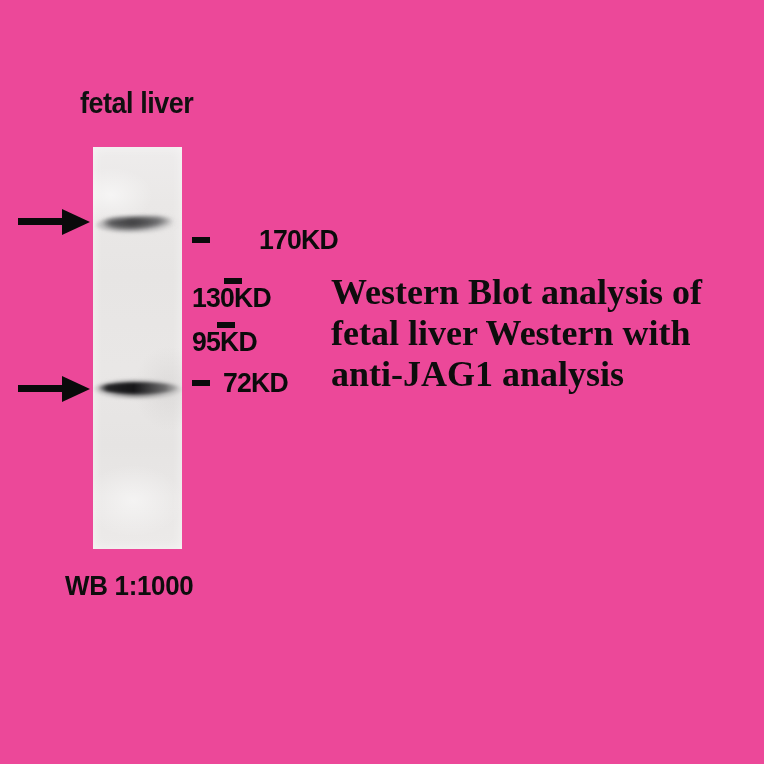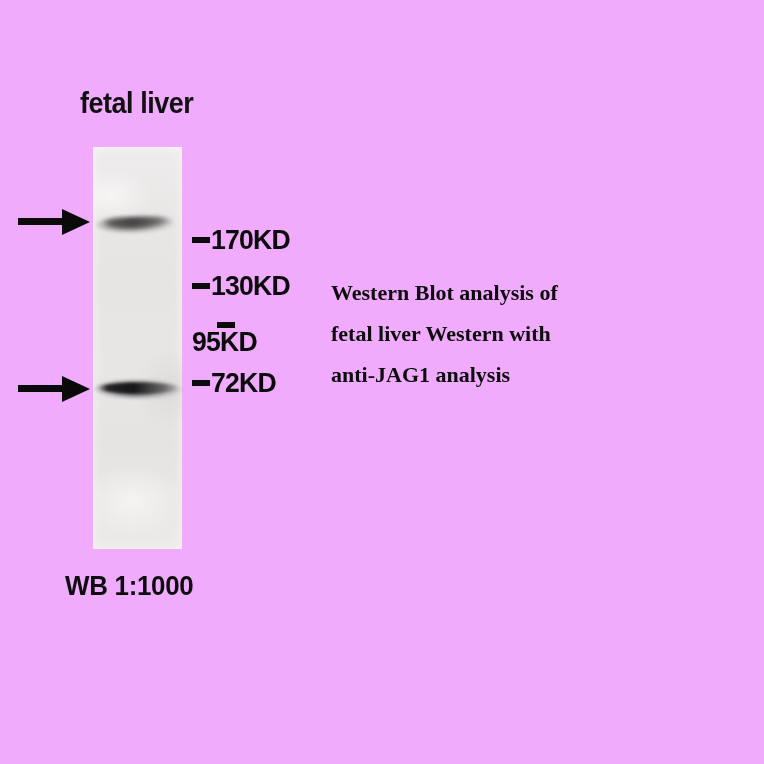--- a/index.html
+++ b/index.html
@@ -5,21 +5,21 @@
 <style>
   html, body {
     margin: 0;
     padding: 0;
     background: #ffffff;
   }
   #figure {
     position: relative;
     width: 764px;
     height: 764px;
-    background: #f0abfc;
+    background: #ec4899;
     overflow: hidden;
     font-family: "Liberation Sans", sans-serif;
     -webkit-font-smoothing: none;
   }
 
   
   #lane-title {
     position: absolute;
     left: 80px;
     top: 88px;
@@ -176,21 +176,21 @@
   }
 
   
   #description {
     position: absolute;
     left: 331px;
     top: 272px;
     width: 420px;
     font-family: "Liberation Serif", serif;
     font-weight: bold;
-    font-size: 22px;
+    font-size: 36px;
     line-height: 41px;
     letter-spacing: 0px;
     color: #0d0d0d;
   }
   #description .dline { display: block; white-space: nowrap; }
 
   
   #wb-dilution {
     position: absolute;
     left: 65px;
@@ -241,36 +241,36 @@
 
   <div class="arrow" id="arrow-lower">
     <svg width="74" height="30" viewBox="0 0 74 30" xmlns="http://www.w3.org/2000/svg">
       <rect x="0" y="11" width="52" height="7" fill="#0a0a0a"></rect>
       <polygon points="44,2 72,15 44,28" fill="#0a0a0a"></polygon>
     </svg>
   </div>
 
   <div id="markers">
 
-    <div class="marker" style="top:226px;">
+    <div class="marker" style="top:226px;gap:48px;">
       <span class="marker-tick"></span>
       <span class="marker-label">170KD</span>
     </div>
 
-    <div class="marker" style="top:272px;">
+    <div class="marker" style="top:278px;flex-direction:column;">
       <span class="marker-tick"></span>
       <span class="marker-label">130KD</span>
     </div>
 
     <div class="marker" style="top:322px;flex-direction:column;">
       <span class="marker-tick"></span>
       <span class="marker-label">95KD</span>
     </div>
 
-    <div class="marker" style="top:369px;">
+    <div class="marker" style="top:369px;gap:12px;">
       <span class="marker-tick"></span>
       <span class="marker-label">72KD</span>
     </div>
 
 
 
   </div>
 
   <div id="description">
     <span class="dline">Western Blot analysis of</span>

